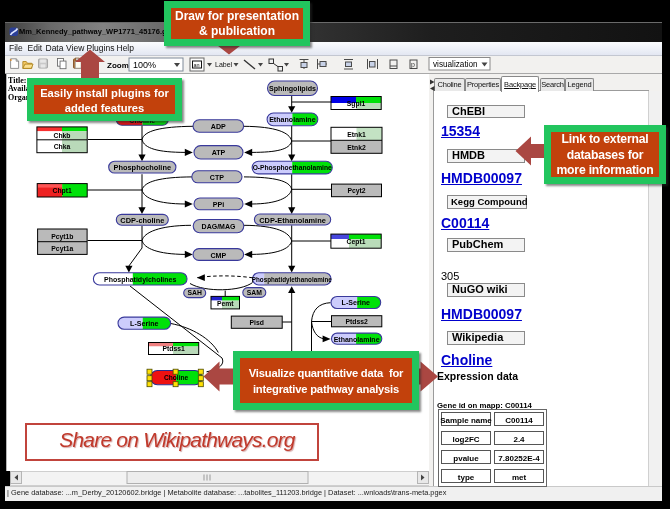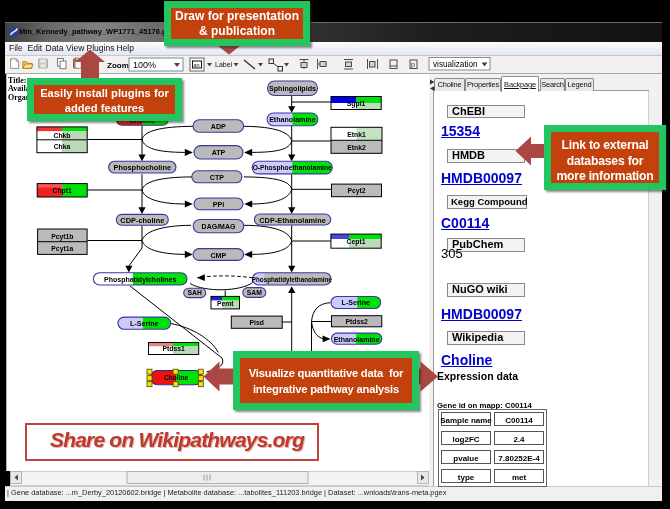--- a/index.html
+++ b/index.html
@@ -28,21 +28,21 @@
      font-size:7.5px;letter-spacing:-0.2px;color:#111;text-align:center;line-height:12px;border-radius:2px 2px 0 0;overflow:hidden;}
   .tabactive{top:76px;height:15px;background:#fff;line-height:15px;z-index:3;text-decoration:underline;}
   .hbox{position:absolute;left:439px;width:72px;height:11.5px;background:#f3f3f3;border:1px solid #8a8a8a;
      font-size:11px;font-weight:bold;color:#000;line-height:11.5px;padding-left:4px;white-space:nowrap;margin-left:8px;}
   .hlink{position:absolute;left:441px;font-size:14px;font-weight:bold;color:#0000cc;text-decoration:underline;}
   
   .co{position:absolute;background:#c2410c;border:7px solid #22c55e;color:#fff;font-weight:bold;
       text-align:center;box-shadow:2px 2px 2px rgba(40,40,40,0.55);}
   
   #share{left:25px;top:423px;width:290px;height:34px;background:#fff;border:2px solid #c1443c;}
-  #share div{margin-top:3px;text-align:center;text-indent:10px;font-size:21px;letter-spacing:-0.8px;white-space:nowrap;font-weight:bold;font-style:italic;color:#c0392b;
+  #share div{margin-top:3px;text-align:center;text-indent:10px;font-size:21px;letter-spacing:-0.8px;white-space:nowrap;font-weight:normal;font-style:italic;color:#c0392b;
      text-shadow:1px 1px 1px rgba(150,40,40,0.4);}
   svg{position:absolute;left:0;top:0;}
   .pv{font-family:"Liberation Sans",sans-serif;}
 </style>
 </head>
 <body>
 
 <div class="abs" id="titlebar"></div>
 <div class="abs" id="titletxt">Mm_Kennedy_pathway_WP1771_45176.gp...</div>
 <svg class="abs" width="12" height="12" style="left:9px;top:27px">
@@ -415,21 +415,21 @@
  <path d="M5.5,9 L1,11.5 L5.5,14 z" fill="#333"></path>
 </svg>
 
 <div class="hbox" style="top:104.5px">ChEBI</div>
 <div class="hlink" style="top:123px">15354</div>
 <div class="hbox" style="top:149px">HMDB</div>
 <div class="hlink" style="top:170px">HMDB00097</div>
 <div class="hbox" style="top:195px;font-size:9.5px;padding-left:3px;width:75px">Kegg Compound</div>
 <div class="hlink" style="top:215px">C00114</div>
 <div class="hbox" style="top:238px">PubChem</div>
-<div class="abs" style="left:441px;top:246px;font-size:13px;color:#000">305</div>
+<div class="abs" style="left:441px;top:270px;font-size:11px;color:#000">305</div>
 <div class="hbox" style="top:283px">NuGO wiki</div>
 <div class="hlink" style="top:306px">HMDB00097</div>
 <div class="hbox" style="top:331px">Wikipedia</div>
 <div class="hlink" style="top:352px">Choline</div>
 <div class="abs" style="left:437px;top:370px;font-size:10.5px;font-weight:bold;color:#000">Expression data</div>
 <div class="abs" style="left:437px;top:401px;font-size:7.8px;font-weight:bold;color:#000">Gene id on mapp: C00114</div>
 <svg class="abs pv" width="112" height="80" style="left:438px;top:409px">
  <rect x="0.5" y="0.5" width="108" height="77" fill="#fff" stroke="#666"></rect>
  <g fill="none" stroke="#555">
   <rect x="3.5" y="3.5" width="49" height="13"></rect>
@@ -457,18 +457,18 @@
  <g fill="#aa4742">
   <path d="M219.5,33 L219.5,42 L213,42 L229,54.5 L245,42 L238.5,42 L238.5,33 z"></path>
   <path d="M81,80 L81,62 L75,62 L90,49.5 L105,62 L99,62 L99,80 z"></path>
   <path d="M546,144 L531,144 L531,136.5 L515.5,151 L531,165.5 L531,158 L546,158 z"></path>
   <path d="M235,368.5 L219.5,368.5 L219.5,361.5 L203.5,376.5 L219.5,391.5 L219.5,384.5 L235,384.5 z"></path>
   <path d="M407,368.5 L420.5,368.5 L420.5,361.5 L438,376.5 L420.5,391.5 L420.5,384.5 L407,384.5 z"></path>
  </g>
 </svg>
 <div class="co" style="left:164px;top:1px;width:132px;height:30px;font-size:12px;line-height:15px;padding-top:1px;white-space:nowrap">Draw for presentation<br>&amp; publication</div>
 <div class="co" style="left:27px;top:78px;width:141px;height:28px;font-size:11.2px;line-height:14.5px;padding-top:1px;white-space:nowrap">Easily install plugins for<br>added features</div>
-<div class="co" style="left:544px;top:125px;width:108px;height:45px;font-size:12.2px;letter-spacing:-0.2px;line-height:15.5px;padding-top:6px;white-space:nowrap">Link to external<br>databases for<br>more information</div>
+<div class="co" style="left:544px;top:125px;width:108px;height:45px;font-size:12.2px;letter-spacing:-0.2px;line-height:15.5px;padding-top:0;white-space:nowrap">Link to external<br>databases for<br>more information</div>
 <div class="co" style="left:233px;top:351px;width:172px;height:37px;font-size:11.2px;letter-spacing:-0.2px;line-height:15.5px;padding-top:8px;white-space:nowrap">Visualize quantitative data&nbsp; for<br>integrative pathway analysis</div>
 
 <div class="abs" id="share">
     <div>Share on Wikipathways.org</div>
   </div>
 
 </body></html>

